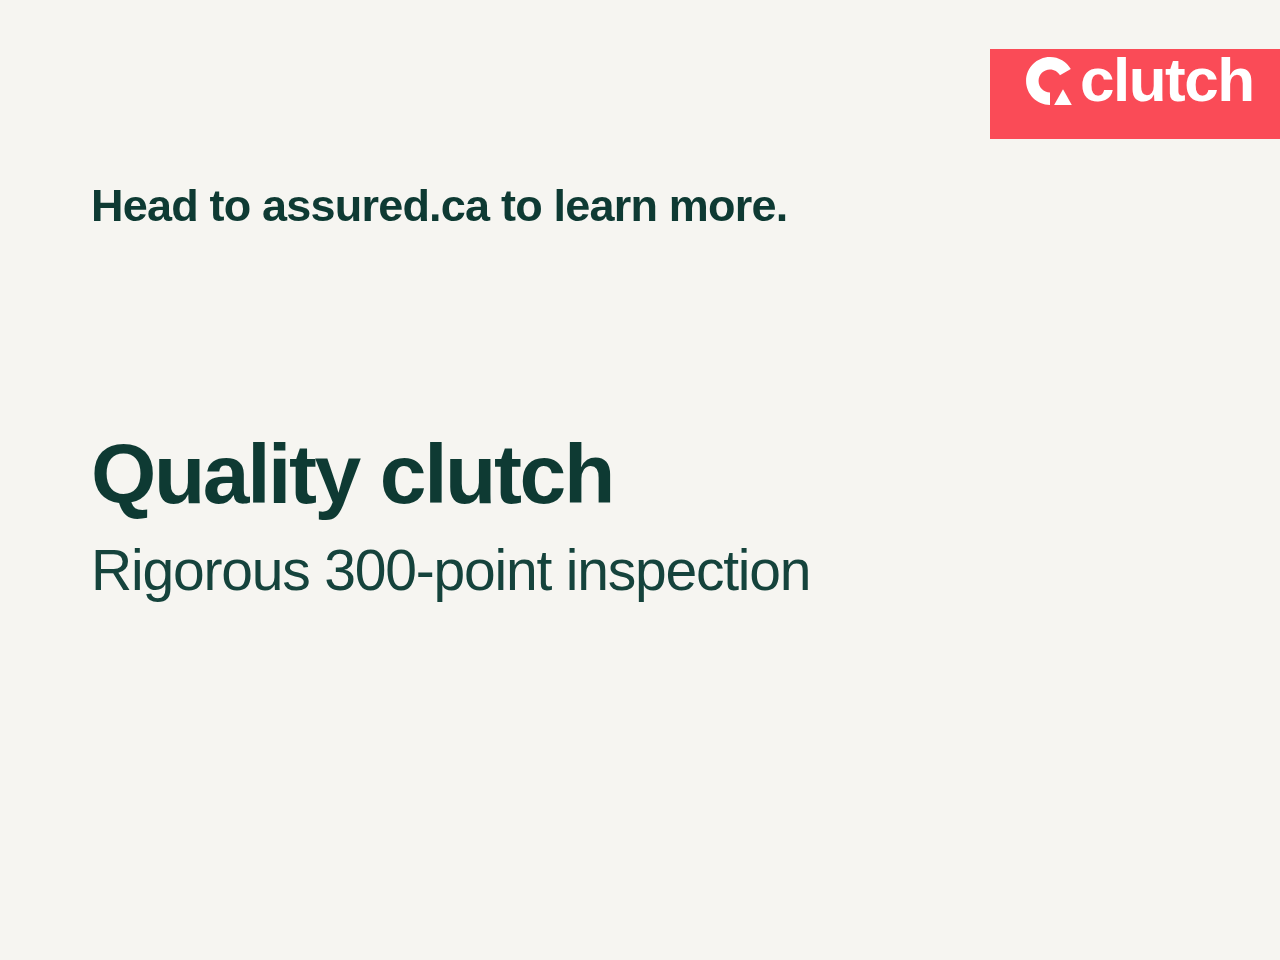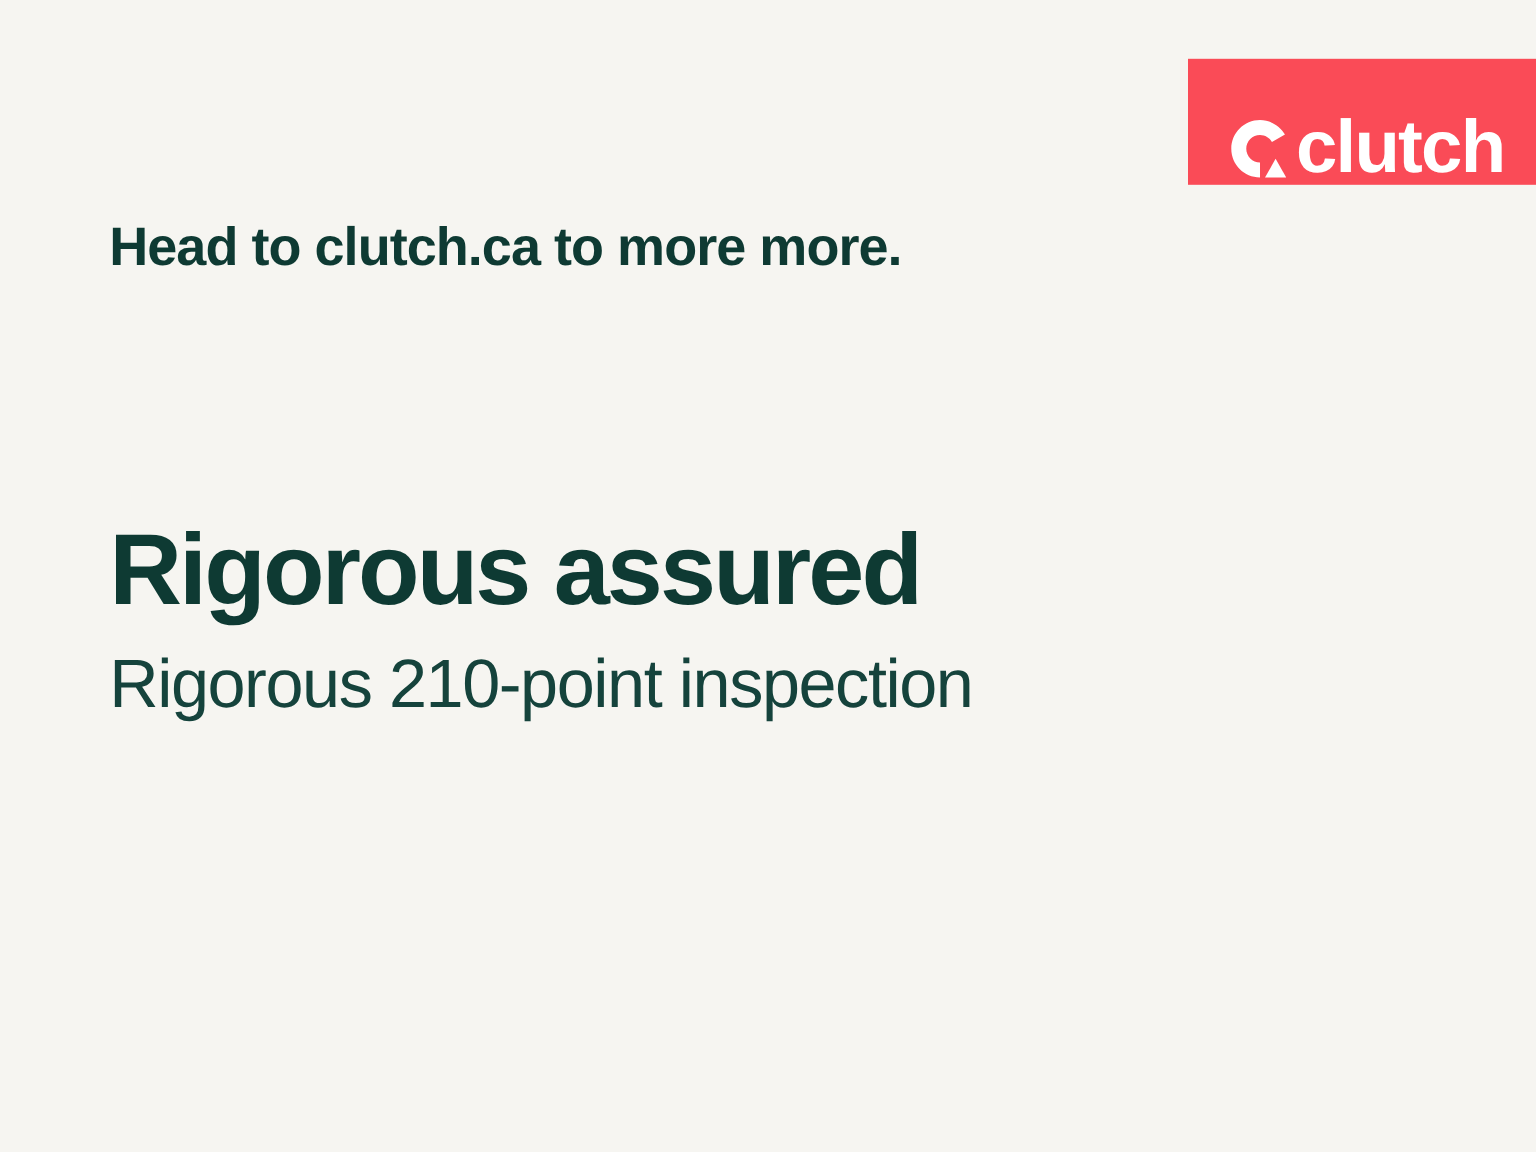--- a/index.html
+++ b/index.html
@@ -21,24 +21,24 @@
     height: 960px;
     background: #f6f5f1;
   }
 
   
   .brand-banner {
     position: absolute;
     top: 49px;
     left: 990px;
     width: 290px;
-    height: 105px;
+    height: 90px;
     background: #fa4b57;
     display: flex;
-    align-items: flex-end;
+    align-items: flex-start;
     box-sizing: border-box;
     padding-left: 34px;
   }
   .brand-lockup {
     display: flex;
     align-items: center;
     gap: 6px;
   }
   .brand-mark {
     display: block;
@@ -118,22 +118,22 @@
                  C 58.2 28 65.35 32.49 69.14 39.14
                  L 90.0 27.1
                  C 81.93 13.28 67.04 4 50 4 Z"></path>
 
         <path fill="#ffffff" d="M58 96 L 92 96 L 75 66 Z"></path>
       </svg>
       <span class="brand-word">clutch</span>
     </div>
   </div>
 
-  <div class="cta-line">Head to clutch.ca to more more.</div>
+  <div class="cta-line">Head to assured.ca to learn more.</div>
 
   <div class="message-block">
-    <h1 class="headline">Rigorous assured</h1>
+    <h1 class="headline">Quality clutch</h1>
     <p class="subcopy">
-      <span class="subcopy-line">Rigorous 210-point inspection</span>
+      <span class="subcopy-line">Rigorous 300-point inspection</span>
     </p>
   </div>
 
 </div>
 
 </body></html>

